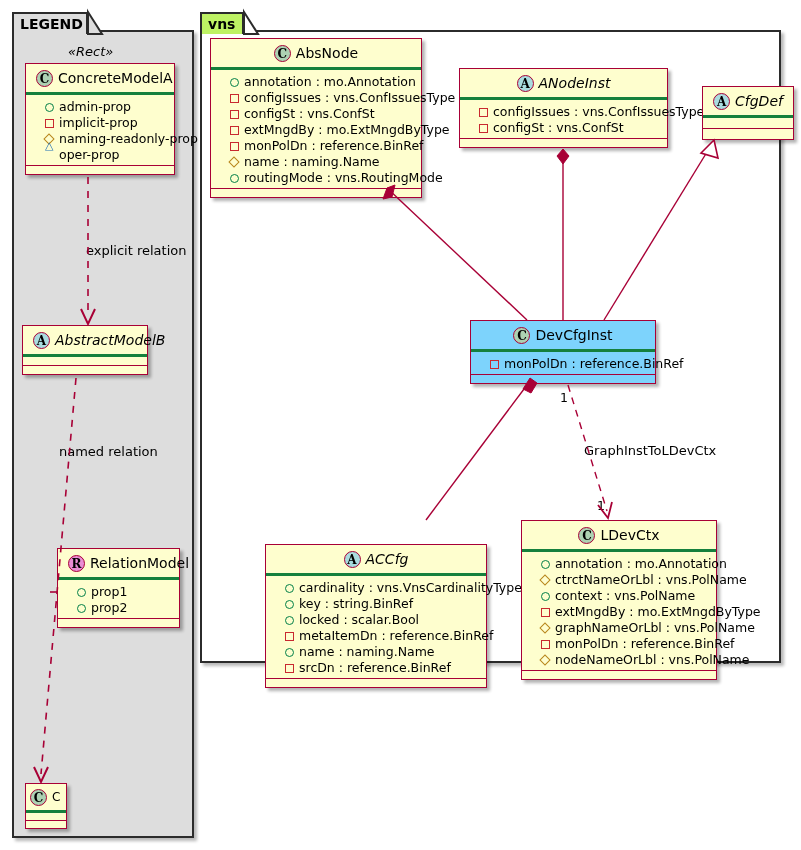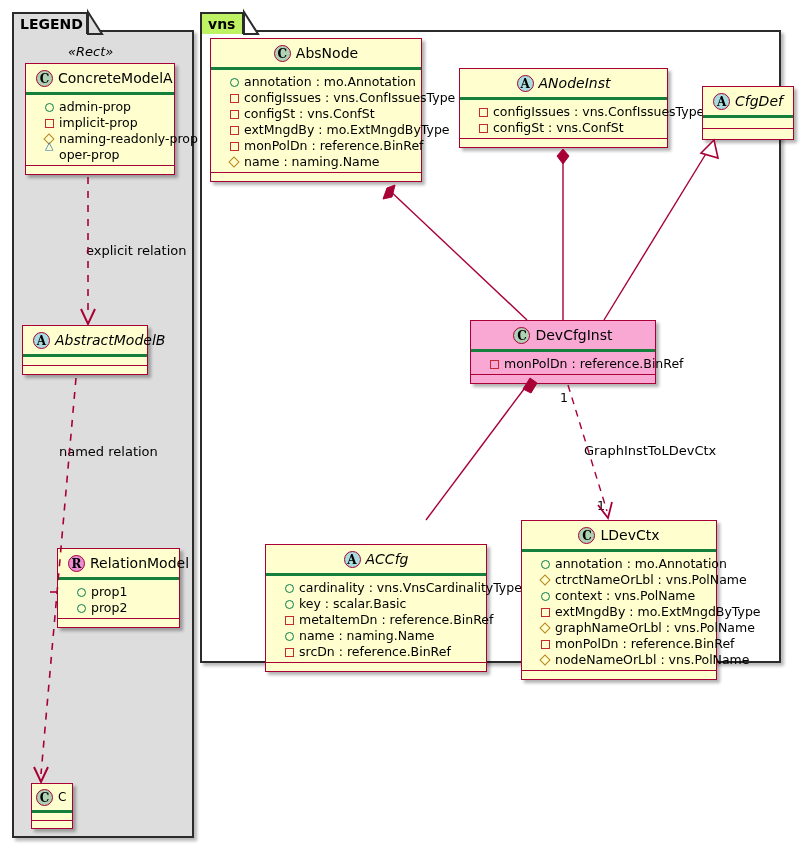--- a/index.html
+++ b/index.html
@@ -48,21 +48,21 @@
   
   .cls {
     position: absolute;
     box-sizing: border-box;
     border: 1px solid #a80036;
     background: #fefece;
     box-shadow: 3px 3px 3px rgba(0,0,0,0.30);
     font-size: 12.5px;
     color: #000000;
   }
-  .cls.highlight { background: #f9a8d4; }
+  .cls.highlight { background: #7dd3fc; }
   .cls-header {
     text-align: center;
     padding: 5px 10px 5px 10px;
     border-bottom: 3px solid #15803d;
     position: relative;
     white-space: nowrap;
     font-size: 14px;
   }
   .cls-header .title { vertical-align: middle; }
   .cls-header .title.ital { font-style: italic; }
@@ -202,21 +202,21 @@
     <div class="cls-header">
       <span class="badge r">R</span><span class="title">RelationModel</span>
     </div>
     <div class="cls-body">
       <span class="attr"><span class="gl"><span class="g g-circle"></span></span><span class="tx">prop1</span></span>
       <span class="attr"><span class="gl"><span class="g g-circle"></span></span><span class="tx">prop2</span></span>
     </div>
     <div class="cls-foot"></div>
   </div>
 
-  <div class="cls" style="left:25px; top:783px; width:42px;margin-left:6px;">
+  <div class="cls" style="left:25px; top:783px; width:42px;">
     <div class="cls-header" style="padding:4px 6px 4px 4px; text-align:left;">
       <span class="badge c">C</span><span class="title" style="font-size:12px;">C</span>
     </div>
     <div class="cls-body empty" style="height:7px;"></div>
     <div class="cls-foot" style="height:7px;"></div>
   </div>
 
   <div class="edge-label" style="left:86px; top:243px;">explicit relation</div>
   <div class="edge-label" style="left:59px; top:444px;">named relation</div>
 
@@ -232,20 +232,21 @@
     <div class="cls-header">
       <span class="badge c">C</span><span class="title">AbsNode</span>
     </div>
     <div class="cls-body">
       <span class="attr"><span class="gl"><span class="g g-circle"></span></span><span class="tx">annotation : mo.Annotation</span></span>
       <span class="attr"><span class="gl"><span class="g g-square"></span></span><span class="tx">configIssues : vns.ConfIssuesType</span></span>
       <span class="attr"><span class="gl"><span class="g g-square"></span></span><span class="tx">configSt : vns.ConfSt</span></span>
       <span class="attr"><span class="gl"><span class="g g-square"></span></span><span class="tx">extMngdBy : mo.ExtMngdByType</span></span>
       <span class="attr"><span class="gl"><span class="g g-square"></span></span><span class="tx">monPolDn : reference.BinRef</span></span>
       <span class="attr"><span class="gl"><span class="g g-diamond"></span></span><span class="tx">name : naming.Name</span></span>
+      <span class="attr"><span class="gl"><span class="g g-circle"></span></span><span class="tx">routingMode : vns.RoutingMode</span></span>
     </div>
     <div class="cls-foot"></div>
   </div>
 
   <div class="cls" style="left:459px; top:68px; width:209px;">
     <div class="cls-header">
       <span class="badge a">A</span><span class="title ital">ANodeInst</span>
     </div>
     <div class="cls-body">
       <span class="attr"><span class="gl"><span class="g g-square"></span></span><span class="tx">configIssues : vns.ConfIssuesType</span></span>
@@ -271,21 +272,22 @@
     </div>
     <div class="cls-foot"></div>
   </div>
 
   <div class="cls" style="left:265px; top:520px; width:222px;margin-top:24px;">
     <div class="cls-header">
       <span class="badge a">A</span><span class="title ital">ACCfg</span>
     </div>
     <div class="cls-body">
       <span class="attr"><span class="gl"><span class="g g-circle"></span></span><span class="tx">cardinality : vns.VnsCardinalityType</span></span>
-      <span class="attr"><span class="gl"><span class="g g-circle"></span></span><span class="tx">key : scalar.Basic</span></span>
+      <span class="attr"><span class="gl"><span class="g g-circle"></span></span><span class="tx">key : string.BinRef</span></span>
+      <span class="attr"><span class="gl"><span class="g g-circle"></span></span><span class="tx">locked : scalar.Bool</span></span>
       <span class="attr"><span class="gl"><span class="g g-square"></span></span><span class="tx">metaItemDn : reference.BinRef</span></span>
       <span class="attr"><span class="gl"><span class="g g-circle"></span></span><span class="tx">name : naming.Name</span></span>
       <span class="attr"><span class="gl"><span class="g g-square"></span></span><span class="tx">srcDn : reference.BinRef</span></span>
     </div>
     <div class="cls-foot"></div>
   </div>
 
   <div class="cls" style="left:521px; top:520px; width:196px;">
     <div class="cls-header">
       <span class="badge c">C</span><span class="title">LDevCtx</span>

